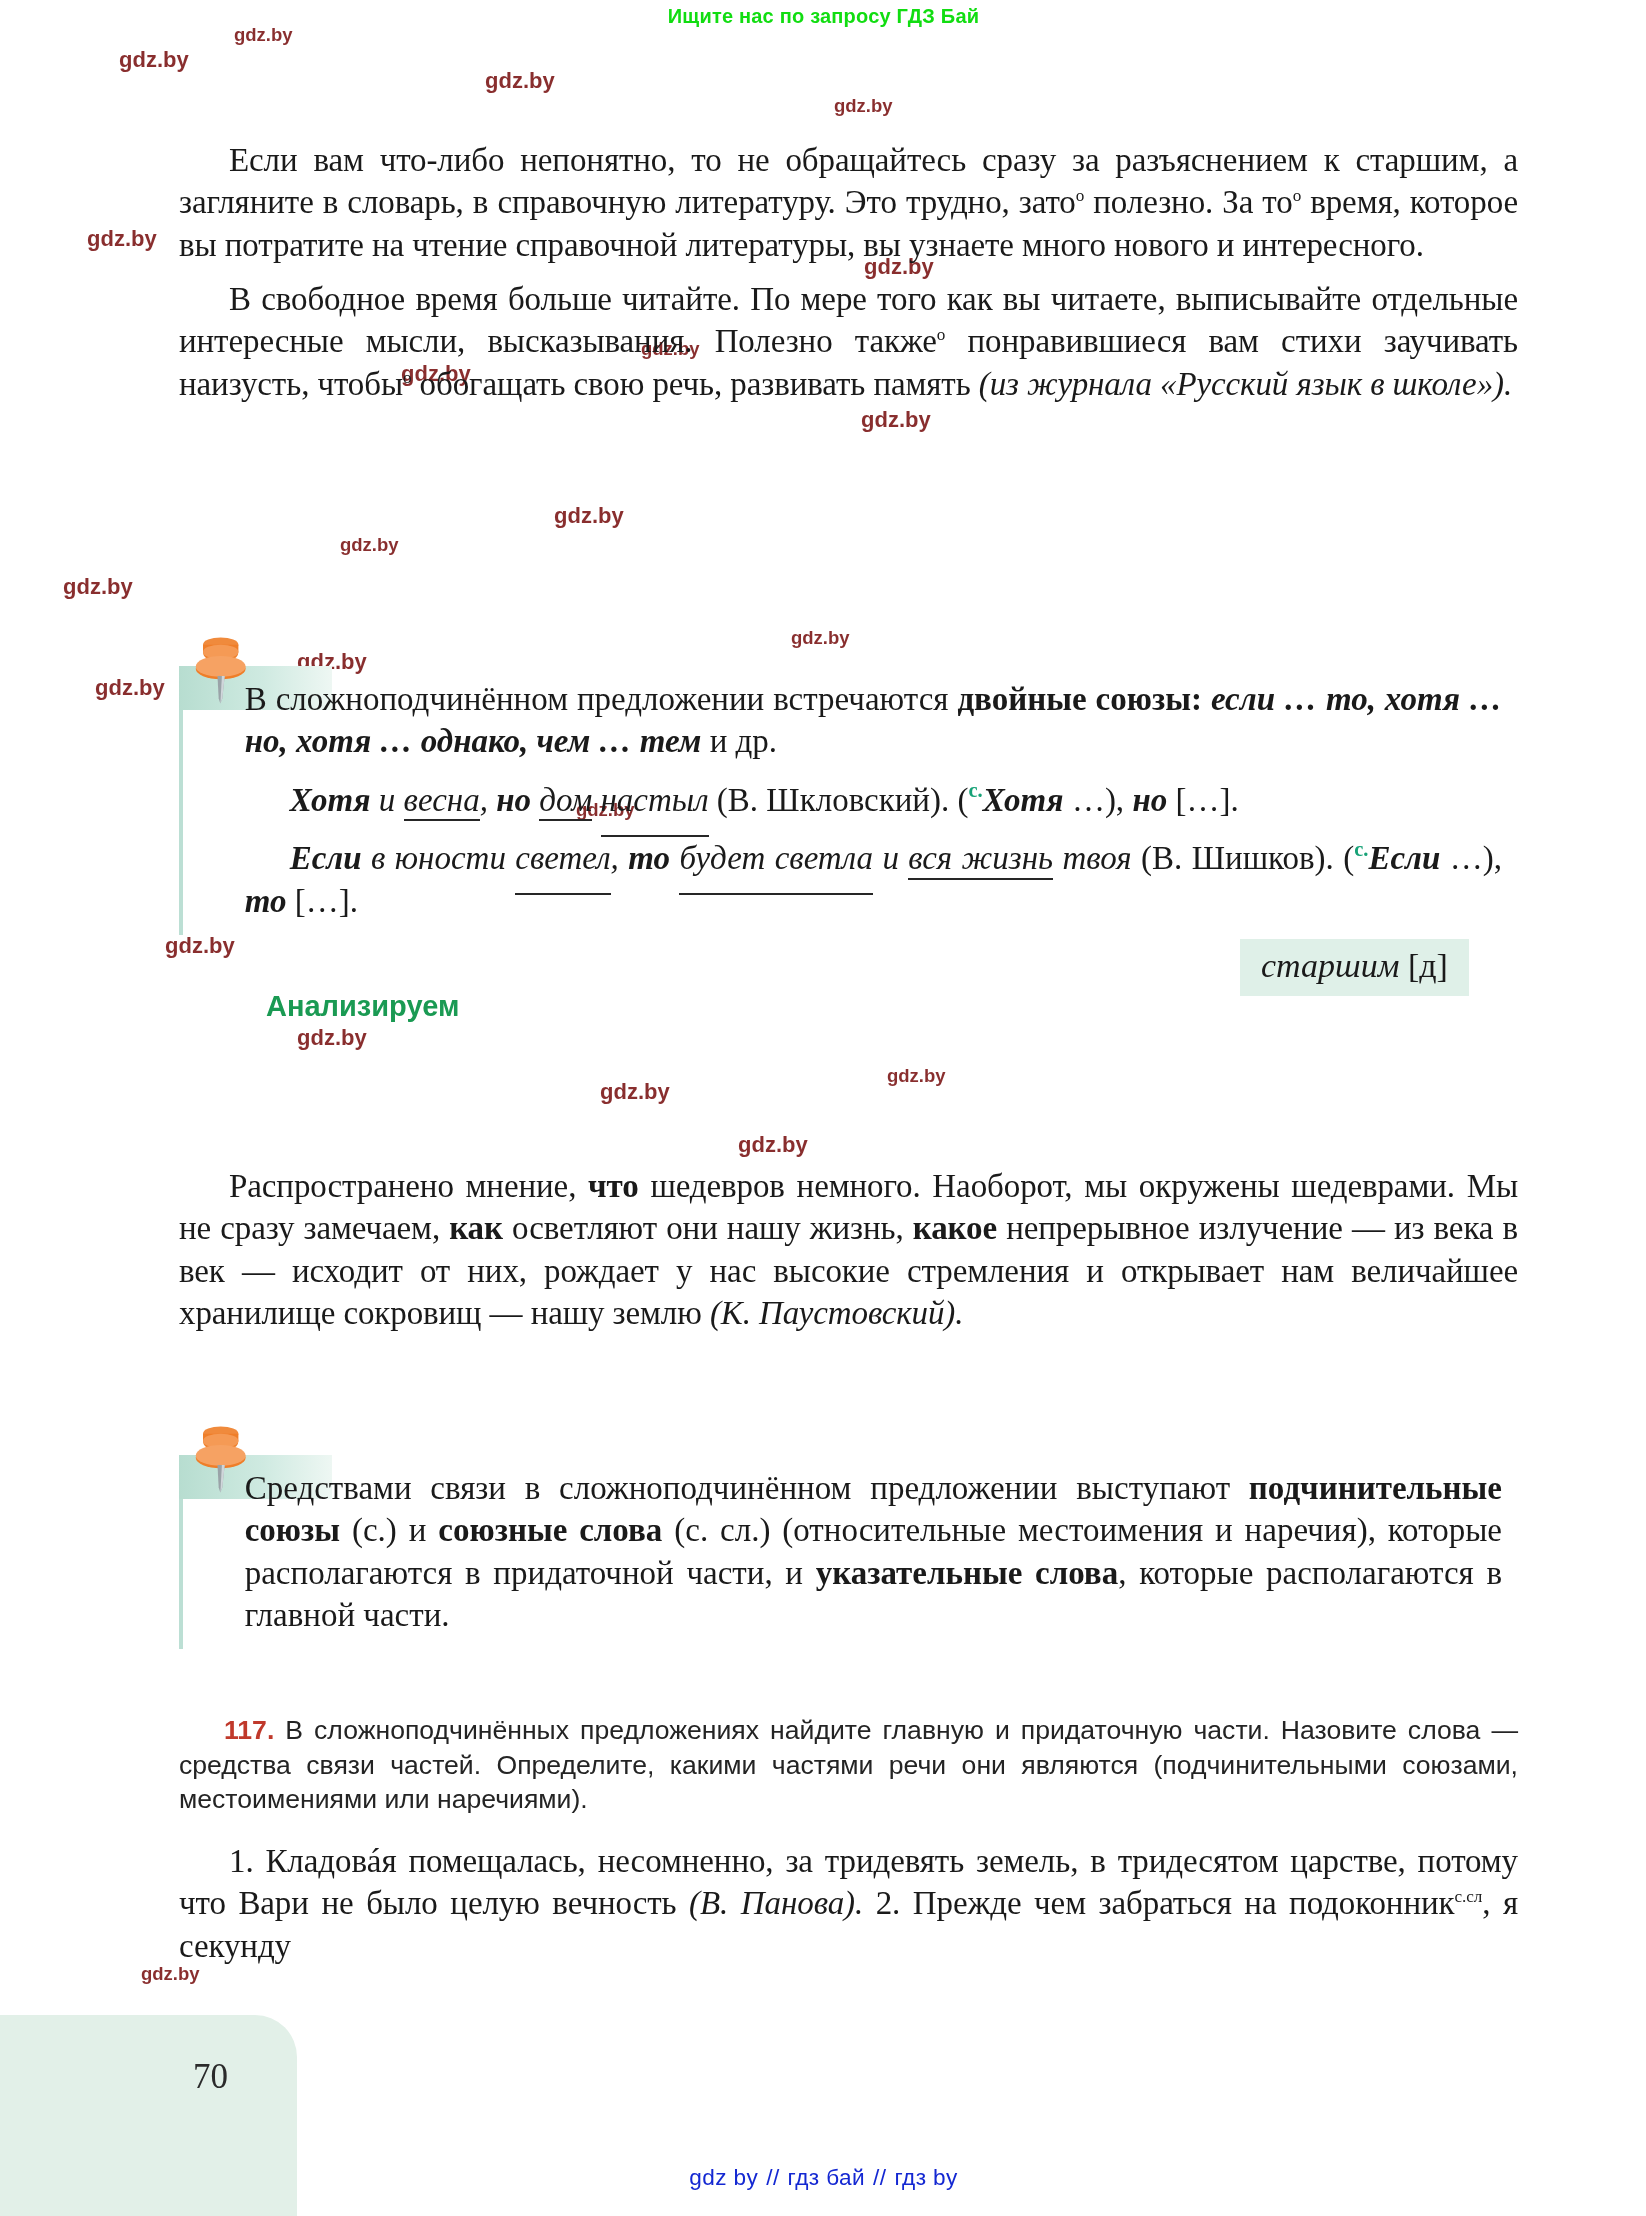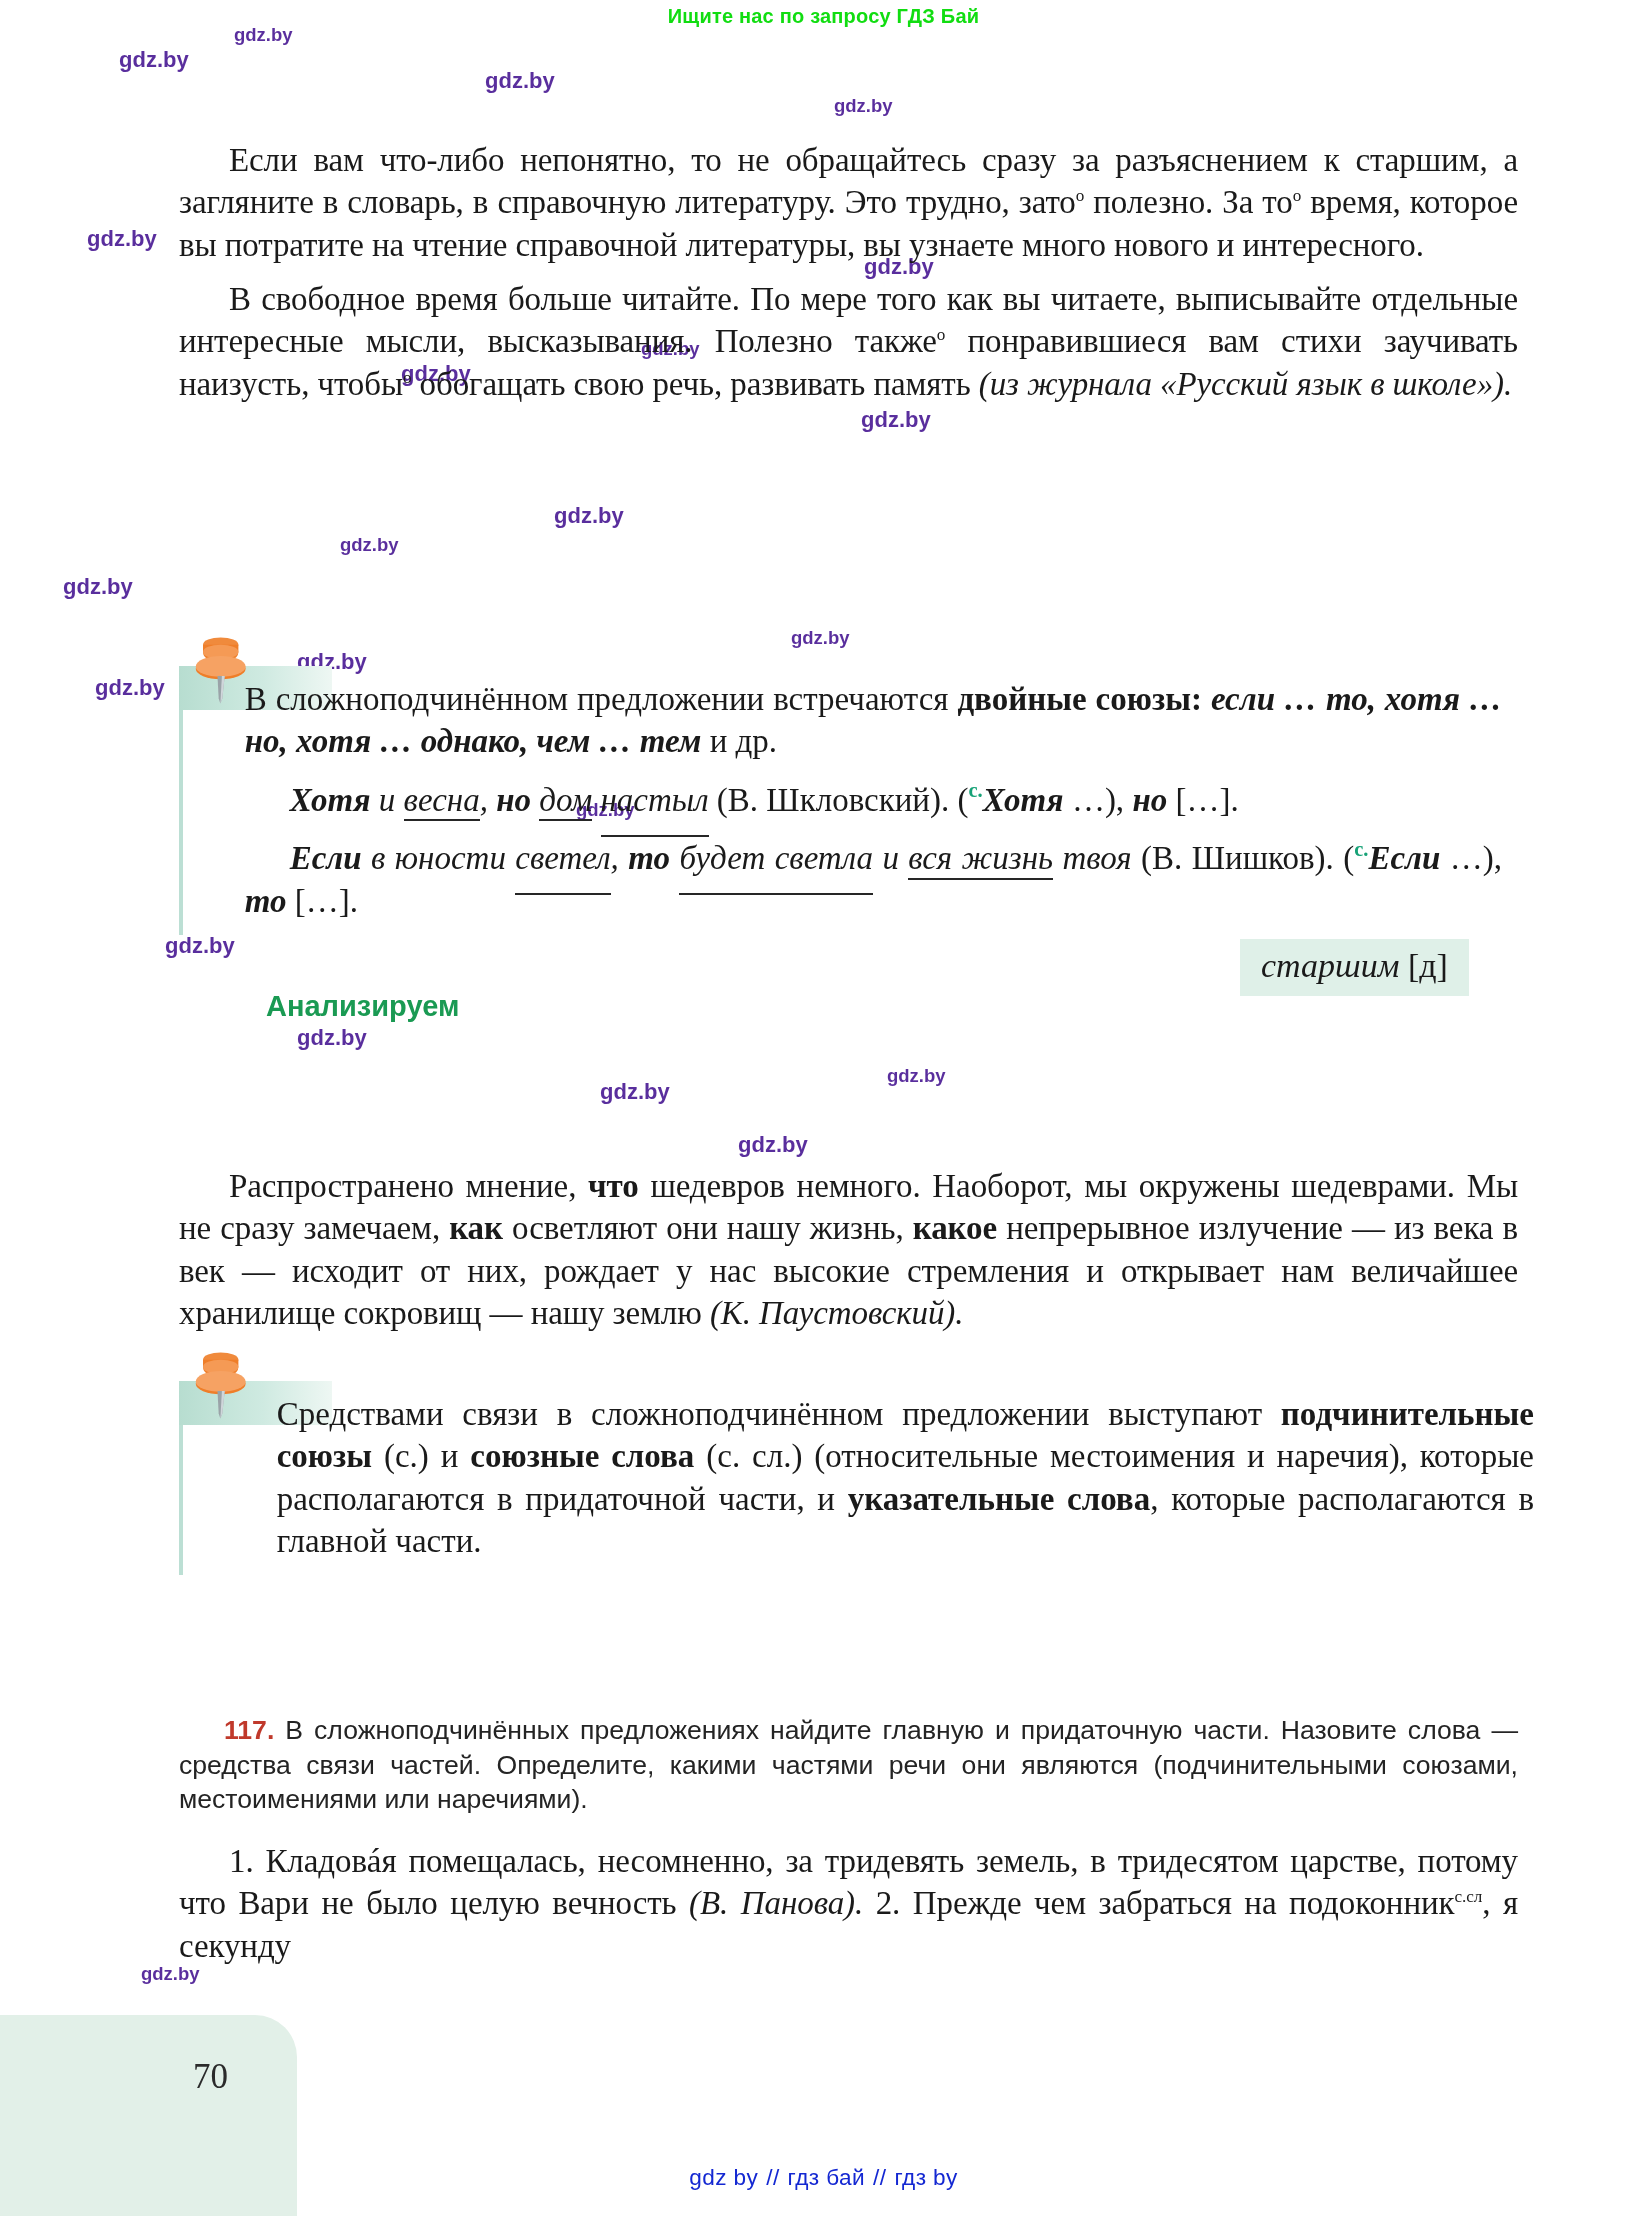--- a/index.html
+++ b/index.html
@@ -30,21 +30,21 @@
     color: #11dd11;
     letter-spacing: 0.2px;
   }
 
   
   .wm {
     position: absolute;
     font-family: "Liberation Sans", sans-serif;
     font-size: 22px;
     font-weight: 600;
-    color: #4c1d95;
+    color: #7f1d1d;
     white-space: nowrap;
     opacity: .92;
     pointer-events: none;
   }
   .wm.sm { font-size: 18.5px; }
 
   
   .col {
     position: absolute;
     left: 179px;
@@ -266,21 +266,21 @@
 
   <div class="vocab" style="left:1240px; top:939px;"><span>старшим </span><span class="brk">[д]</span></div>
 
   <div class="sect-head" style="left:266px; top:990px;">Анализируем</div>
 
 
   <div class="col" style="top:1165px;">
     <p class="body ind"><span>Распространено мнение, </span><span class="bd">что</span><span> шедевров немного. Наоборот, мы окружены шедеврами. Мы не сразу замечаем, </span><span class="bd">как</span><span> осветляют они нашу жизнь, </span><span class="bd">какое</span><span> непрерывное излучение — из века в век — исходит от них, рождает у нас высокие стремления и открывает нам величайшее хранилище сокровищ — нашу землю </span><span class="it">(К. Паустовский).</span></p>
   </div>
 
-  <div class="rule" style="top:1377px;padding-left:32px;">
+  <div class="rule" style="top:1451px;">
     <div class="rule-bar"></div>
     <div class="rule-tab"></div>
     <div class="pin">
       <svg viewBox="0 0 78 92" width="63" height="74">
         <ellipse cx="38" cy="17" rx="22" ry="9" fill="#f08a3c"></ellipse>
         <path d="M16 17 L16 26 Q16 34 27 37 L49 37 Q60 34 60 26 L60 17 Z" fill="#ef7e29"></path>
         <ellipse cx="38" cy="26" rx="22" ry="9" fill="#f59a55"></ellipse>
         <ellipse cx="38" cy="47" rx="31" ry="13" fill="#ef7e29"></ellipse>
         <ellipse cx="38" cy="44" rx="31" ry="13" fill="#f6a263"></ellipse>
         <path d="M34 56 L43 56 L40 84 L37.5 90 L35.5 84 Z" fill="#9aa3a8"></path>

